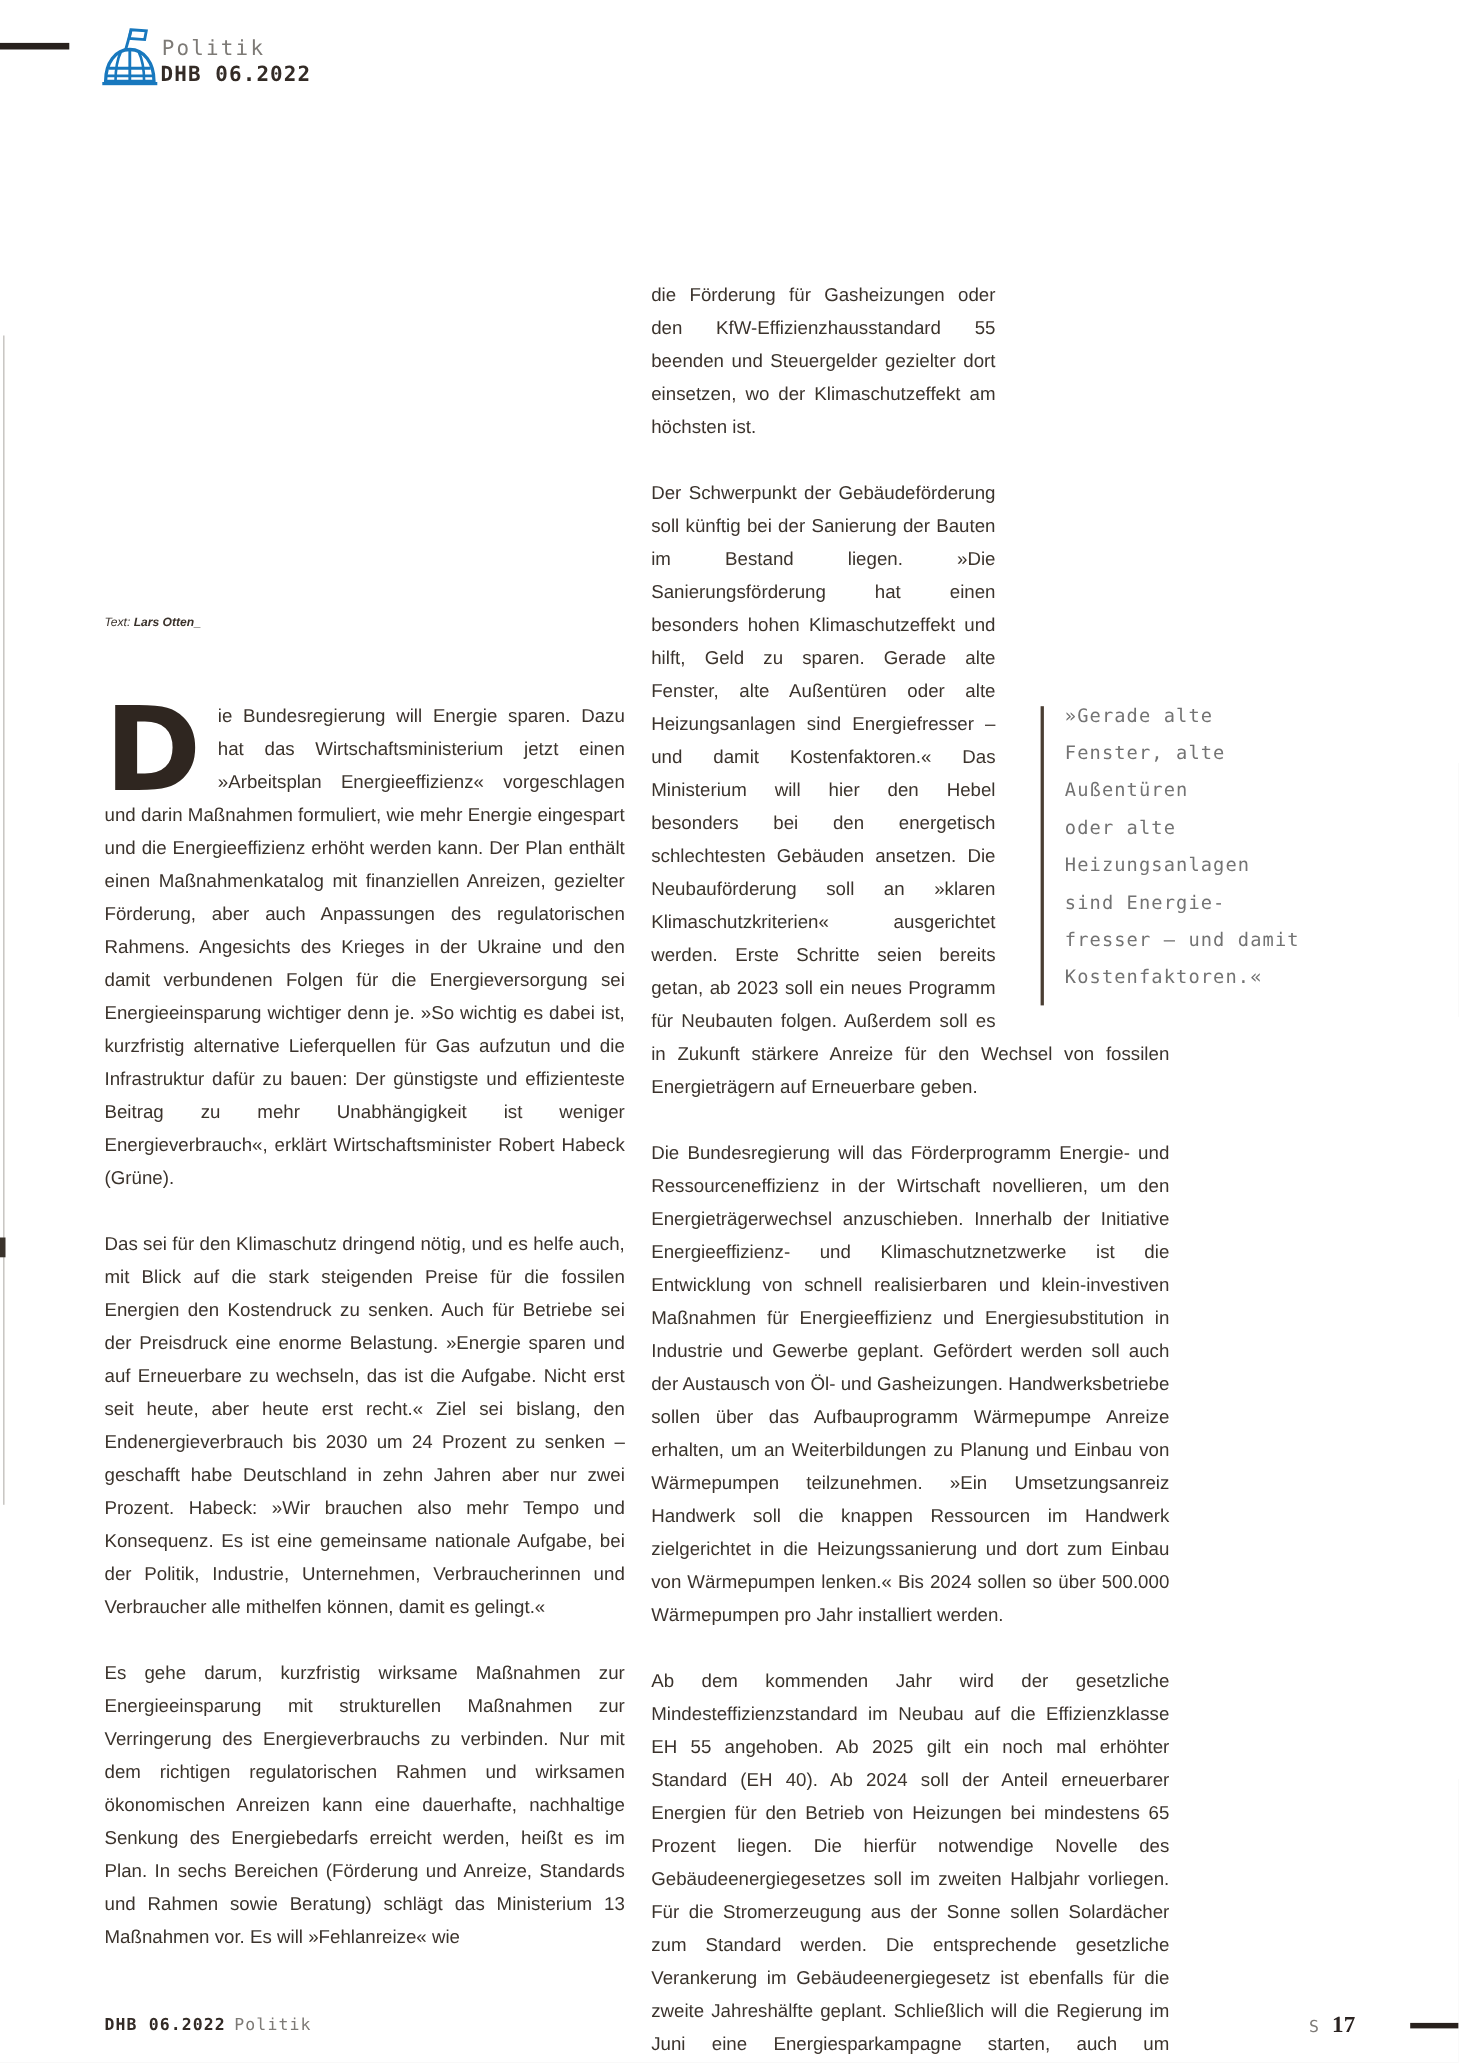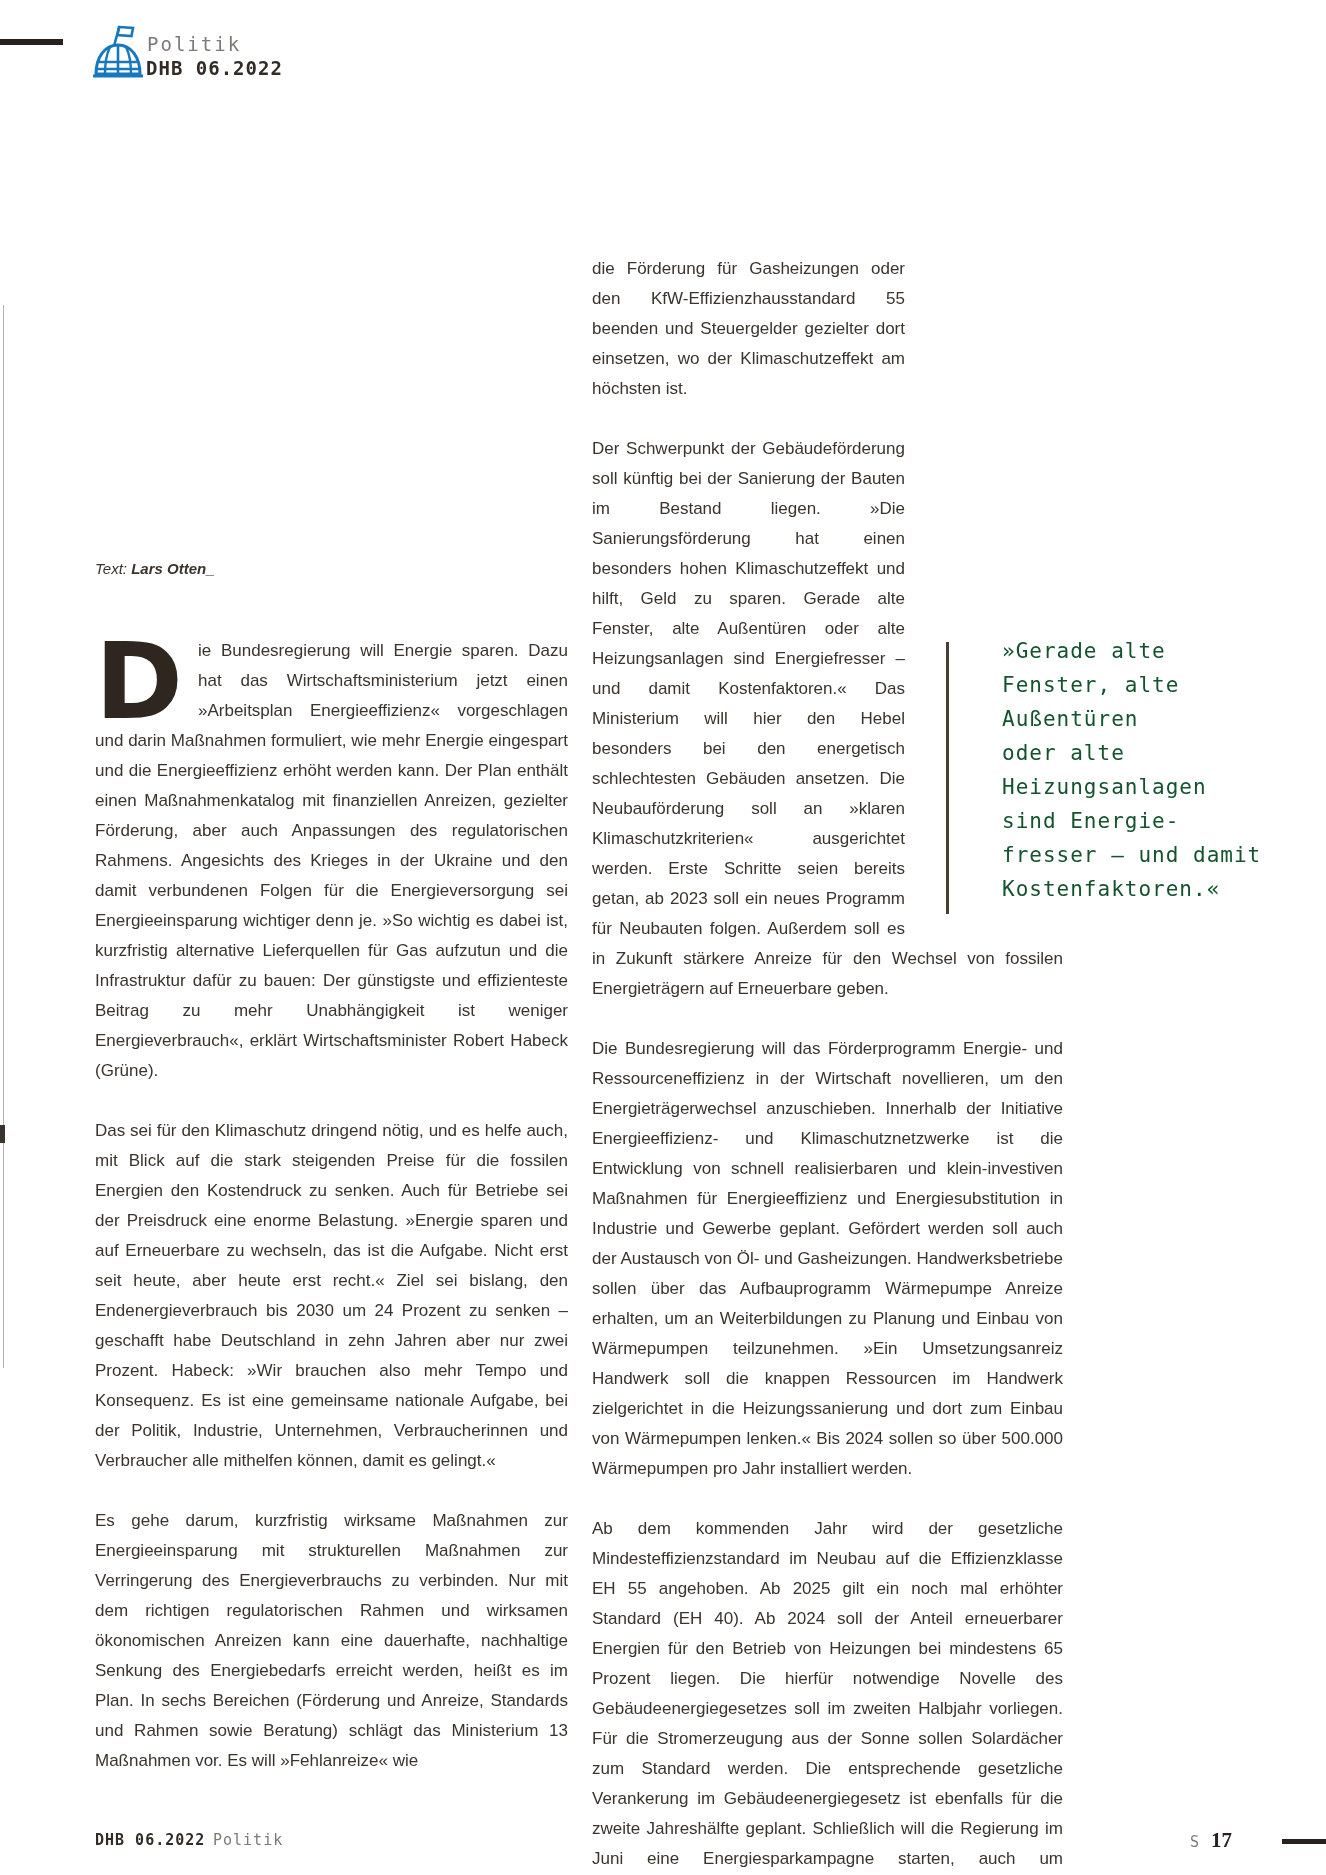--- a/index.html
+++ b/index.html
@@ -40,21 +40,21 @@
     width: 1px; height: 1063px; background: #b3afab;
   }
   .edge-tick {
     position: absolute; left: 0; top: 1125px;
     width: 5px; height: 18px; background: #3a332c;
   }
 
   
   .byline {
     position: absolute; left: 95px; top: 560px;
-    font-size: 15px; font-style: italic; color: #3b332c;
+    font-size: 11px; font-style: italic; color: #3b332c;
   }
   .byline b { font-weight: 700; }
 
   
   .col {
     position: absolute;
     width: 473px;
     font-size: 17px; line-height: 30px;
     text-align: justify;
     hyphens: auto;
@@ -85,24 +85,23 @@
 
   
   .pull-quote-rule {
     position: absolute; left: 946px; top: 642px;
     width: 3px; height: 272px; background: #4a3e33;
   }
   .pull-quote {
     position: absolute; left: 968px; top: 634px;
     width: 310px;
     font-family: "DejaVu Sans Mono", monospace;
-    font-size: 21px; line-height: 34px; letter-spacing: 1px;
-    color: #14532d;
+    font-size: 17px; line-height: 34px; letter-spacing: 1px;
+    color: #737373;
     white-space: pre-line;
-    margin-left: 34px;
   }
 
   
   .footer-issue {
     position: absolute; left: 95px; top: 1831px;
     font-family: "DejaVu Sans Mono", monospace;
     font-weight: 700; font-size: 15px; letter-spacing: 1px; color: #332b26;
   }
   .footer-section {
     position: absolute; left: 213px; top: 1831px;

